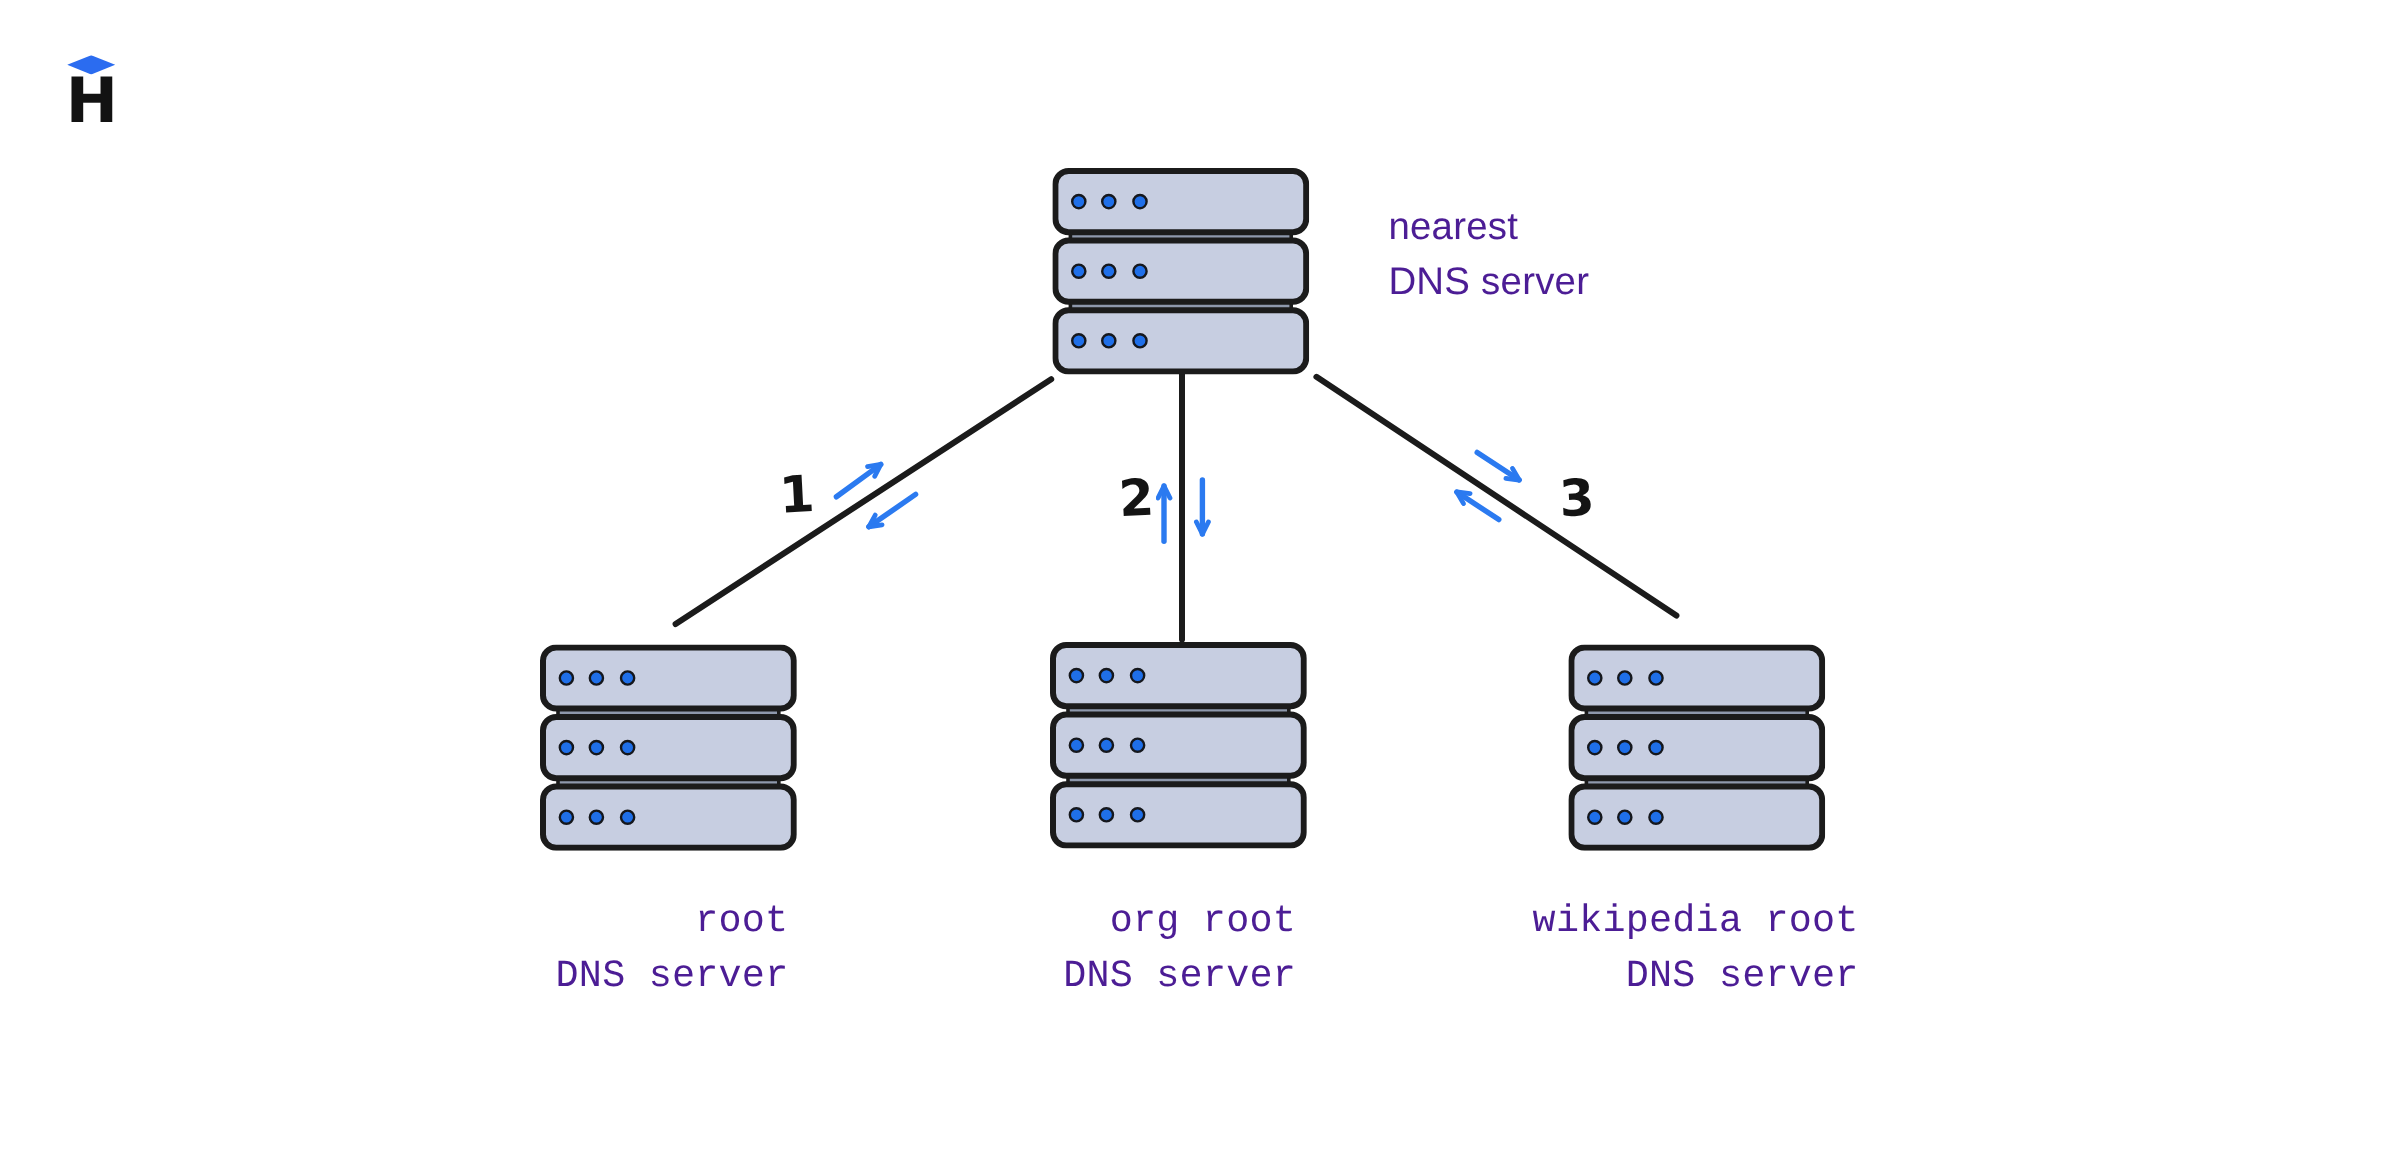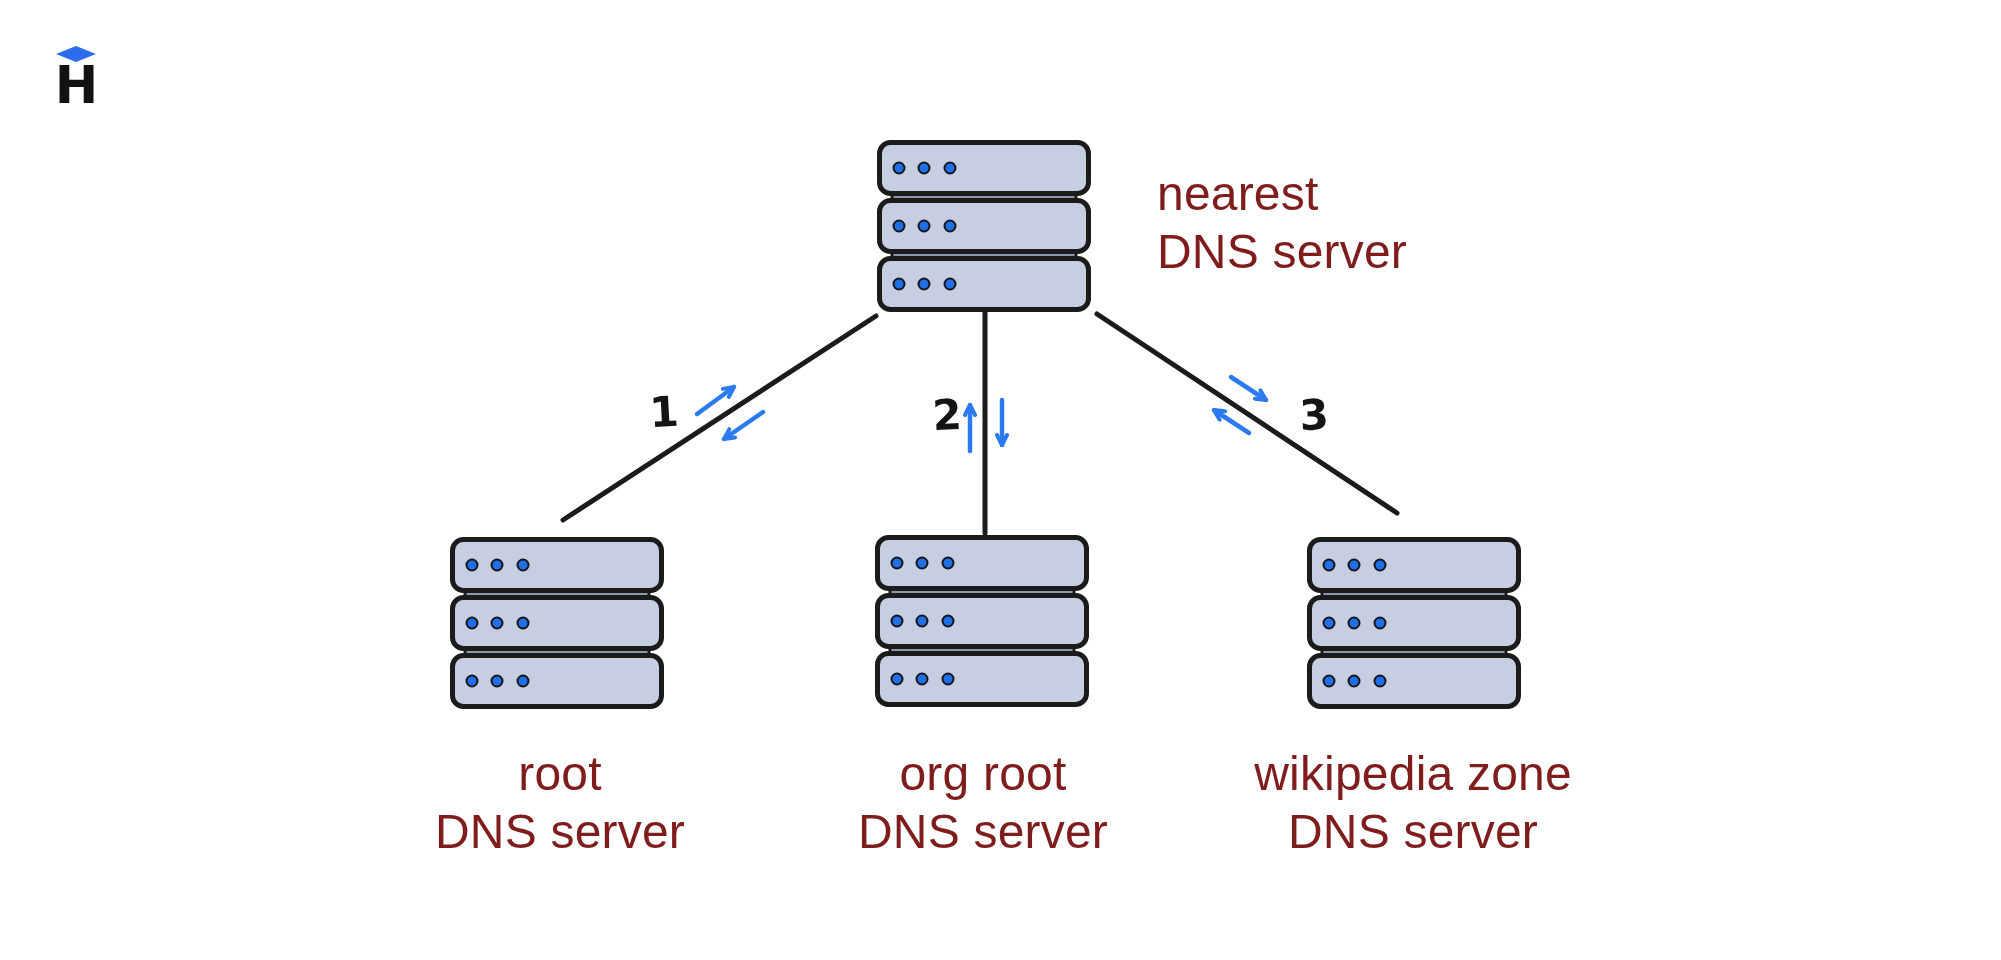--- a/index.html
+++ b/index.html
@@ -36,29 +36,30 @@
   }
   
   .diagram-svg {
     position: absolute;
     left: 0;
     top: 0;
   }
   
   .node-label {
     position: absolute;
-    font-size: 48px;
-    line-height: 58px;
-    color: #7f1d1d;
+    font-size: 32px;
+    line-height: 46px;
+    color: #4c1d95;
     white-space: pre-line;
     letter-spacing: 0.2px;
   }
   .node-label.centered {
     transform: translateX(-50%);
-    text-align: center;
+    text-align: right;
+    font-family: Liberation Mono, monospace;
   }
   
   .step-number {
     position: absolute;
     transform: translate(-50%, -50%) rotate(-3deg);
     font-family: "DejaVu Sans", sans-serif;
     font-weight: 700;
     font-size: 42px;
     color: #141414;
   }
@@ -119,20 +120,20 @@
 
   <div class="node-label" style="left:1157px; top:165px;">nearest
 DNS server</div>
 
   <div class="node-label centered" style="left:560px; top:745px;">root
 DNS server</div>
 
   <div class="node-label centered" style="left:983px; top:745px;">org root
 DNS server</div>
 
-  <div class="node-label centered" style="left:1413px; top:745px;">wikipedia zone
+  <div class="node-label centered" style="left:1413px; top:745px;">wikipedia root
 DNS server</div>
 
   <span class="step-number" style="left:664px; top:412px;">1</span>
   <span class="step-number" style="left:947px; top:415px;">2</span>
   <span class="step-number" style="left:1314px; top:415px;">3</span>
 
 </div>
 
 </body></html>

